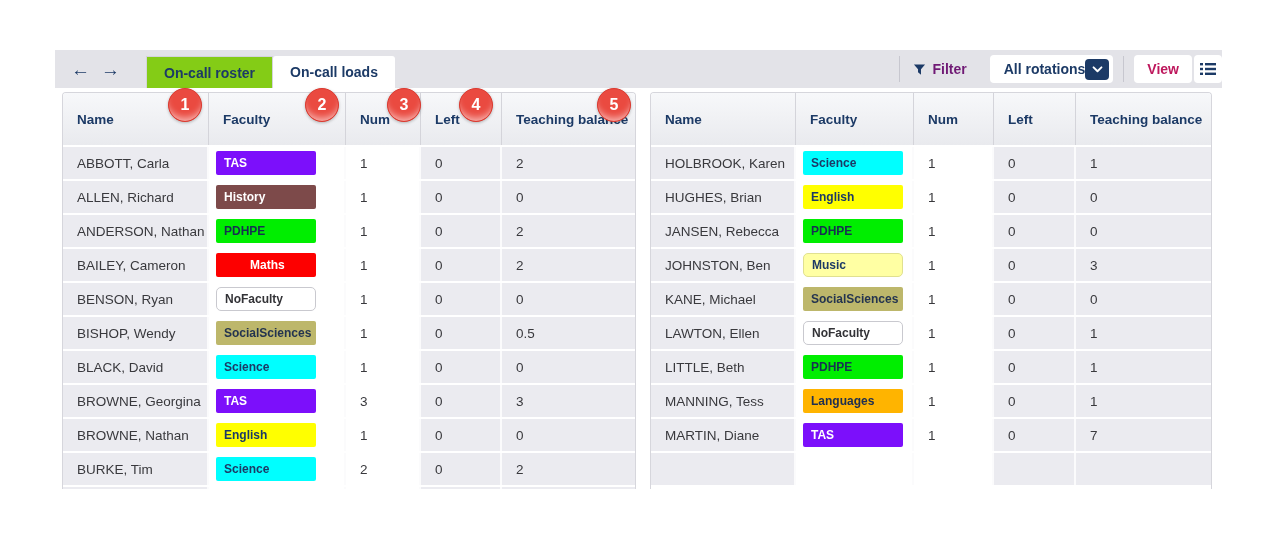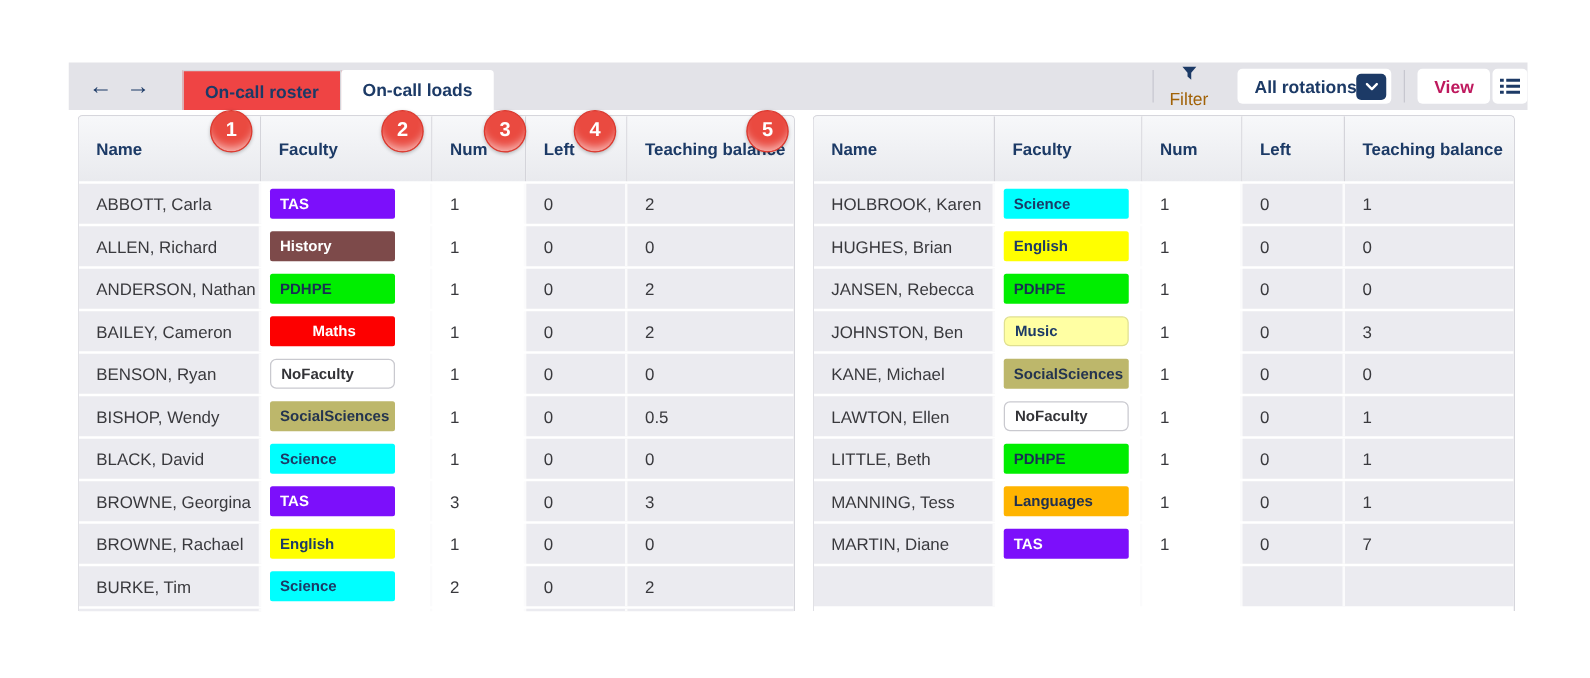--- a/index.html
+++ b/index.html
@@ -12,26 +12,26 @@
   .toolbar {
     position:absolute; left:55px; top:50px; width:1167px; height:38px;
     background:#e3e3e8; display:flex; align-items:center; overflow:hidden;
   }
   .nav-arrows { display:flex; gap:11px; margin-left:16px; color:#1c3a66;
     font-size:19px; font-weight:bold; line-height:1; }
   .nav-arrows span { cursor:pointer; }
   .tabs { display:flex; align-self:flex-end; margin-left:26px; height:32px; }
   .tab { padding:0 17px; display:flex; align-items:center; font-size:14px;
     font-weight:bold; color:#1c3a66; cursor:pointer; white-space:nowrap; }
-  .tab.inactive { background:#ef4444; border:1px solid #d4d4da; border-bottom:none; }
+  .tab.inactive { background:#84cc16; border:1px solid #d4d4da; border-bottom:none; }
   .tab.active { background:#ffffff; border-radius:3px 3px 0 0; }
   .toolbar-right { margin-left:auto; display:flex; align-items:center; height:100%; }
   .v-divider { width:1px; height:26px; background:#c7c7cf; }
   .filter-btn { display:flex; align-items:center; gap:6px; padding:0 13px;
-    color:#a16207; font-weight:normal; font-size:14px; cursor:pointer;flex-direction:column; }
+    color:#701a75; font-weight:bold; font-size:14px; cursor:pointer; }
   .rotation-btn { background:#ffffff; border-radius:4px; height:28px;
     display:flex; align-items:center; padding:0 4px 0 14px; 
     font-weight:bold; color:#1c3a66; font-size:14px; margin:0 10px; cursor:pointer; }
   .chevron-box { width:24px; height:21px; background:#1c3a66; border-radius:4px;
     display:flex; align-items:center; justify-content:center; }
   .view-btn { background:#ffffff; border-radius:4px; height:28px; padding:0 13px;
     display:flex; align-items:center; font-weight:bold; color:#be185d;
     font-size:14px; margin:0 2px 0 10px; cursor:pointer; }
   .list-btn { background:#ffffff; border-radius:4px; height:28px; min-width:28px;
     display:flex; align-items:center; justify-content:center; cursor:pointer; }
@@ -187,21 +187,21 @@
           <td class="shade">0</td>
         </tr>
         <tr>
           <td class="shade">BROWNE, Georgina</td>
           <td class="white fac"><span class="badge" style="background: rgb(124, 15, 251); color: rgb(255, 255, 255);">TAS</span></td>
           <td class="white">3</td>
           <td class="shade">0</td>
           <td class="shade">3</td>
         </tr>
         <tr>
-          <td class="shade">BROWNE, Rachael</td>
+          <td class="shade">BROWNE, Nathan</td>
           <td class="white fac"><span class="badge" style="background: rgb(255, 255, 0); color: rgb(28, 58, 102);">English</span></td>
           <td class="white">1</td>
           <td class="shade">0</td>
           <td class="shade">0</td>
         </tr>
         <tr>
           <td class="shade">BURKE, Tim</td>
           <td class="white fac"><span class="badge" style="background: rgb(0, 255, 255); color: rgb(28, 58, 102);">Science</span></td>
           <td class="white">2</td>
           <td class="shade">0</td>

